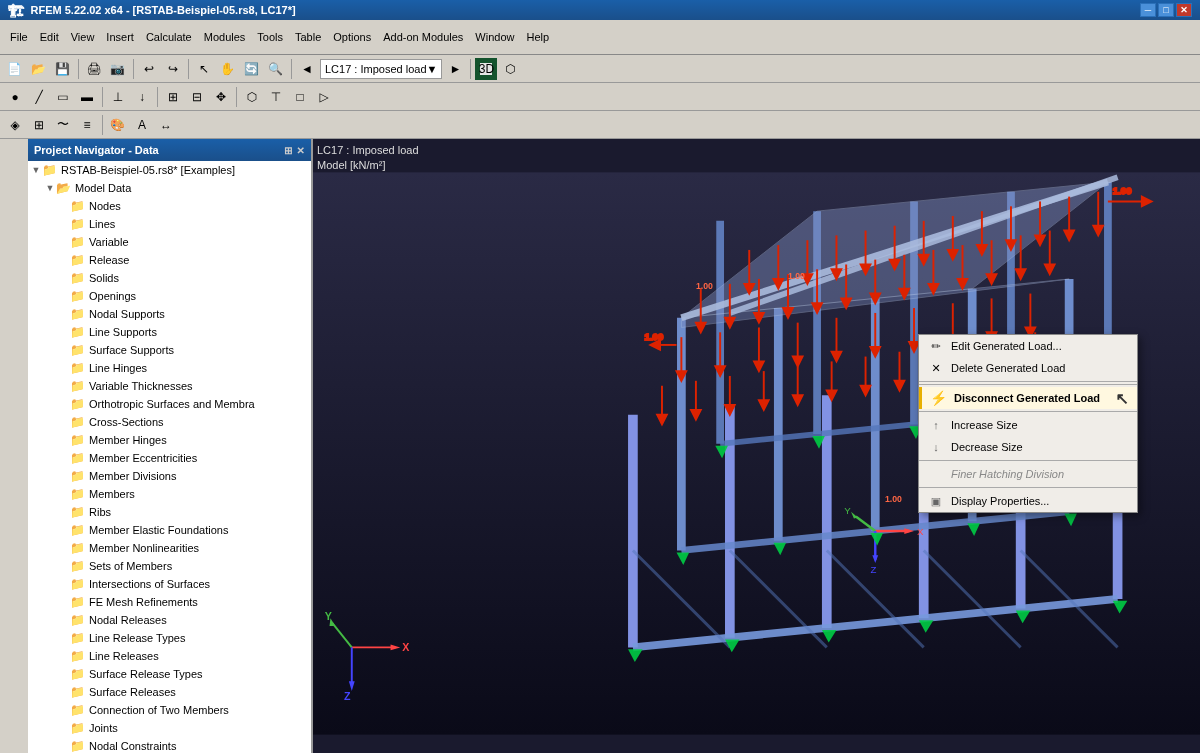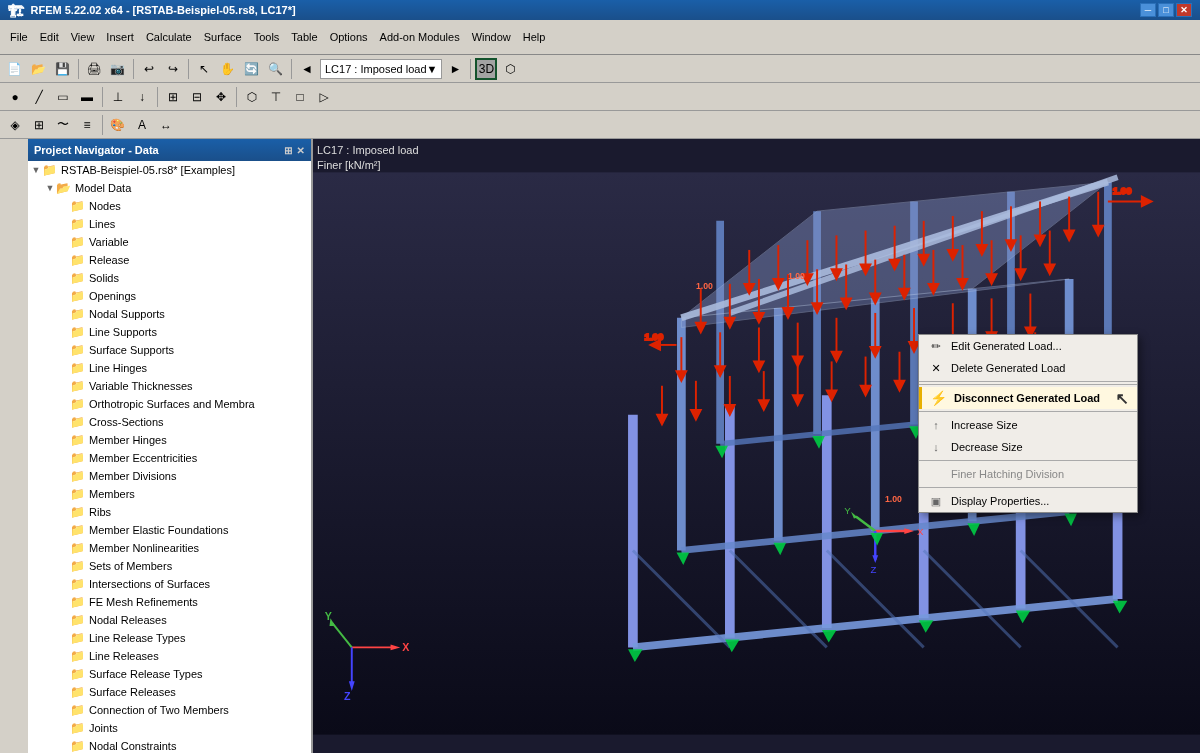--- a/index.html
+++ b/index.html
@@ -191,21 +191,21 @@
       font-size: 11px;
     }
     .ctx-item {
       display: flex;
       align-items: center;
       height: 22px;
       padding: 0 8px;
       cursor: pointer;
       color: #000;
     }
-    .ctx-item.disabled { color: #888; cursor: default; }
+    .ctx-item.disabled { color: #888; cursor: default; font-style: italic; }
     .ctx-item.highlighted { background: #fff; color: #000; font-weight: bold; }
     .ctx-icon {
       width: 18px; height: 18px;
       margin-right: 6px;
       display: flex; align-items: center; justify-content: center;
       font-size: 11px;
       flex-shrink: 0;
     }
     .ctx-sep {
       height: 1px;
@@ -225,21 +225,21 @@
     <div class="title-btn" style="background:#c0392b;">✕</div>
   </div>
 </div>
 
 <div id="menu-bar">
 <div class="menu-item">File</div>
     <div class="menu-item">Edit</div>
     <div class="menu-item">View</div>
     <div class="menu-item">Insert</div>
     <div class="menu-item">Calculate</div>
-    <div class="menu-item">Surface</div>
+    <div class="menu-item">Modules</div>
     <div class="menu-item">Tools</div>
     <div class="menu-item">Table</div>
     <div class="menu-item">Options</div>
     <div class="menu-item">Add-on Modules</div>
     <div class="menu-item">Window</div>
     <div class="menu-item">Help</div>
   </div>
 
 <div class="toolbar" id="toolbar1">
   <div class="tb-btn">📄</div>
@@ -258,21 +258,21 @@
   <div class="tb-btn">🔍</div>
   <div class="tb-sep"></div>
 
   <div class="tb-btn">◄</div>
   <div class="tb-dropdown">
     <span>LC17 : Imposed load</span>
     <span style="margin-left:auto;">▼</span>
   </div>
   <div class="tb-btn">►</div>
   <div class="tb-sep"></div>
-  <div class="tb-btn" style="background:#a3a3a3; border:2px solid #14532d;">3D</div>
+  <div class="tb-btn" style="background:#e5e5e5; border:5px solid #14532d;">3D</div>
   <div class="tb-btn">⬡</div>
 </div>
 
 <div id="toolbar2">
   <div class="tb-btn">●</div>
   <div class="tb-btn">╱</div>
   <div class="tb-btn">▭</div>
   <div class="tb-btn">▬</div>
   <div class="tb-sep"></div>
   <div class="tb-btn">⊥</div>
@@ -485,21 +485,21 @@
           <span>Load Cases and Combinations</span>
         </div>
 
       </div>
     </div>
   </div>
 
   <div id="viewport">
     <div id="viewport-label">
       <div>LC17 : Imposed load</div>
-      <div>Finer [kN/m²]</div>
+      <div>Model [kN/m²]</div>
     </div>
 
     <svg id="scene-svg" viewBox="0 0 915 580" xmlns="http://www.w3.org/2000/svg">
 
       <defs>
         <linearGradient id="bgGrad" x1="0%" y1="0%" x2="0%" y2="100%">
           <stop offset="0%" style="stop-color:#2a2a45;stop-opacity:1"></stop>
           <stop offset="100%" style="stop-color:#0a0a18;stop-opacity:1"></stop>
         </linearGradient>
       </defs>

